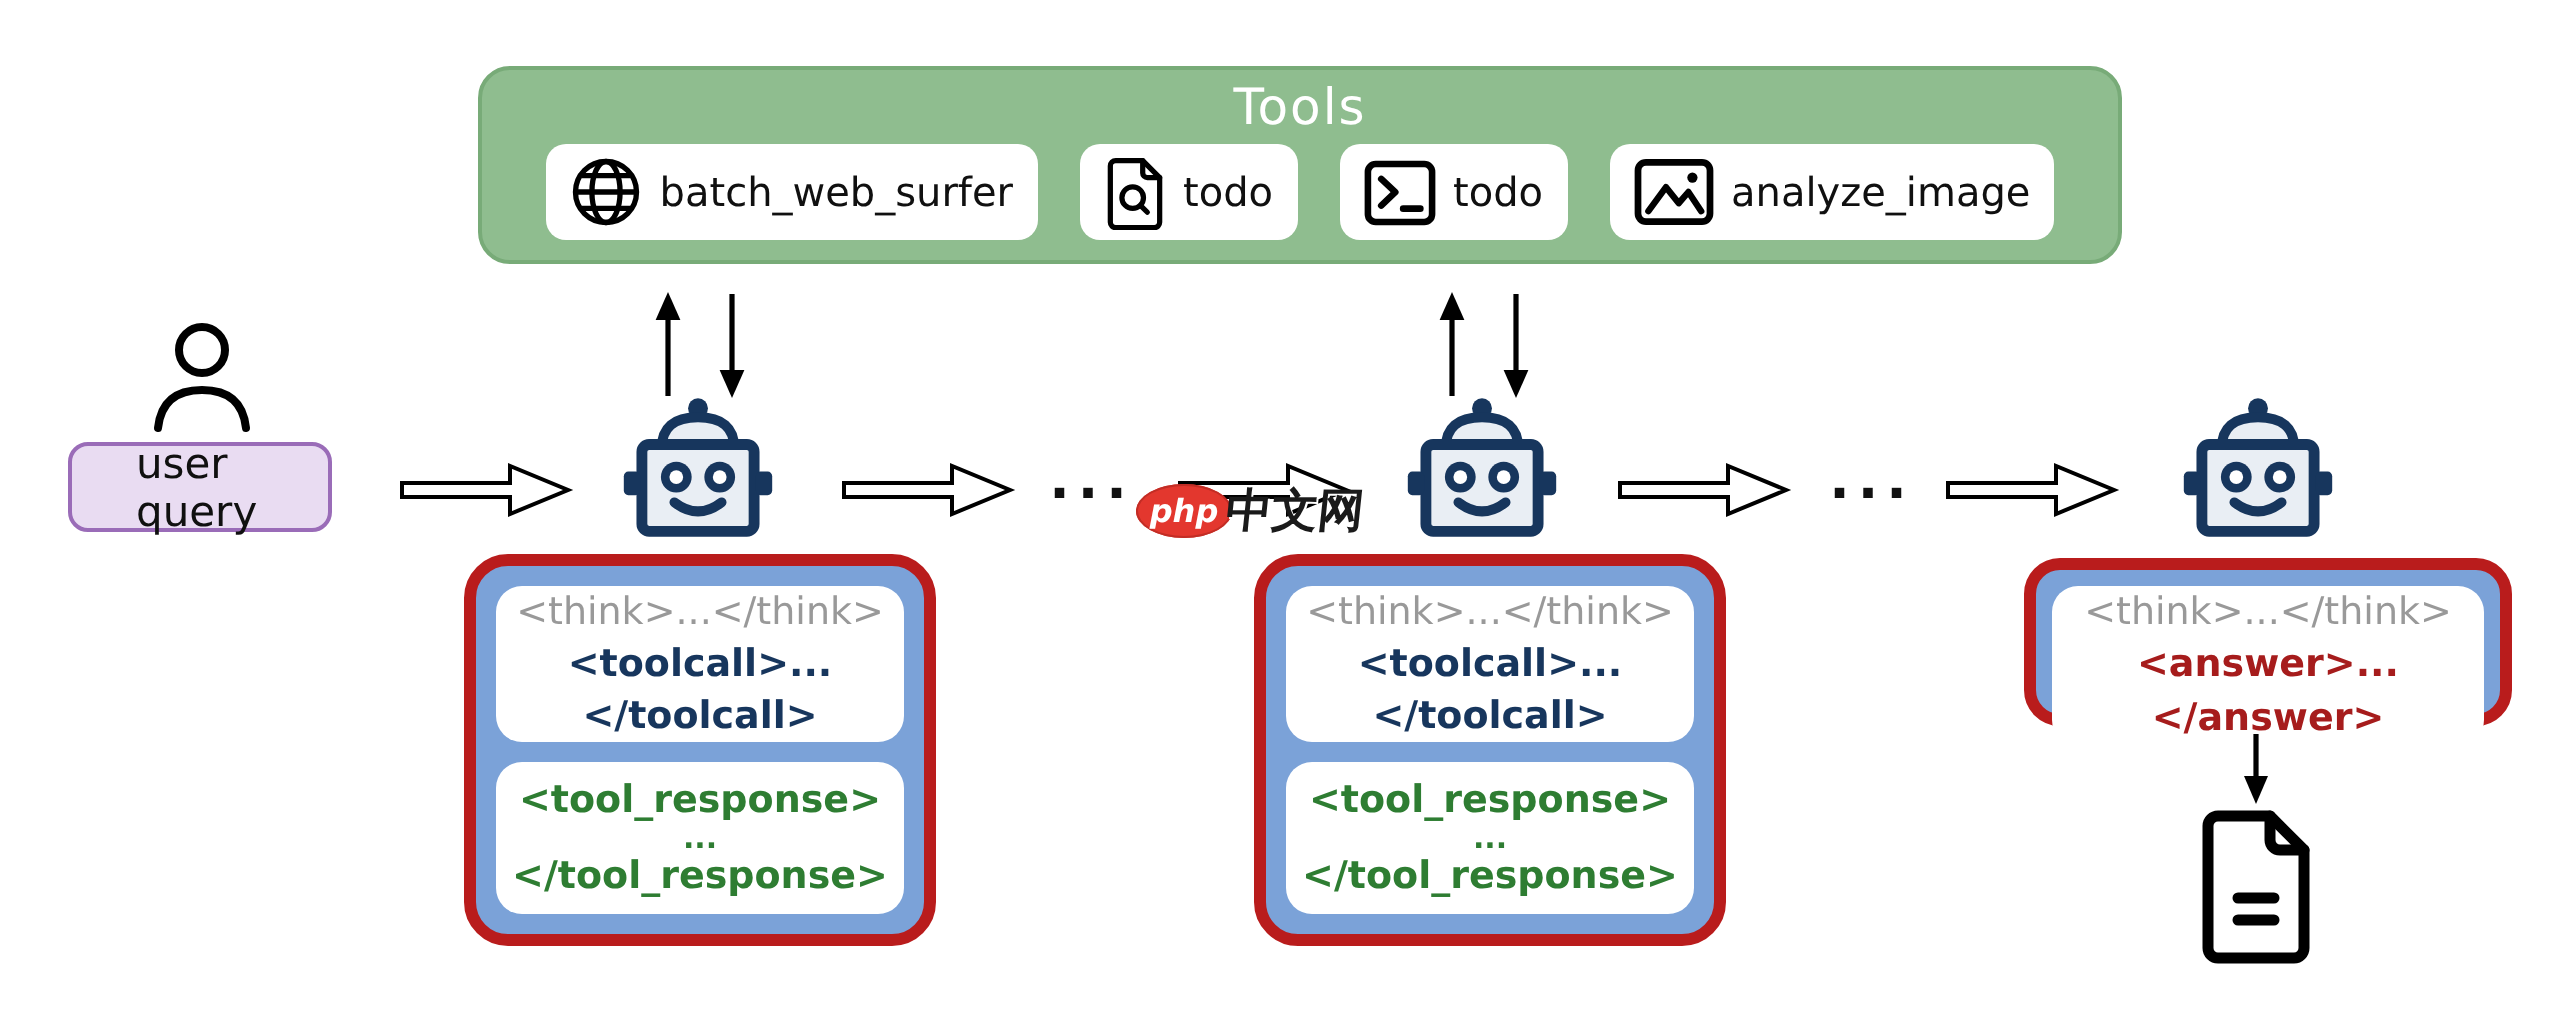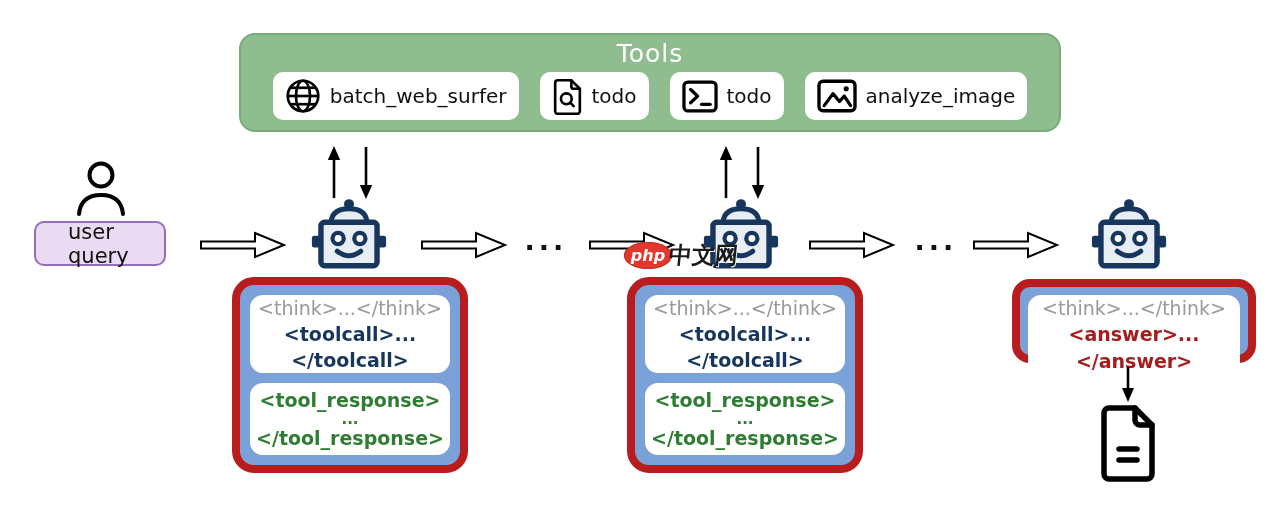--- a/index.html
+++ b/index.html
@@ -29,35 +29,35 @@
     background:#e9dcf2;border:2px solid #9a6cb8;border-radius:10px;
     display:flex;align-items:center;justify-content:center;font-size:21px;color:#101010;padding-left:32px;
   }
 
   
   .harrow{width:88px;height:30px;}
   .dots{font-size:27px;font-weight:bold;letter-spacing:4px;line-height:30px;width:44px;text-align:center;color:#111;}
 
   
   .agent-box{
-    box-sizing:border-box;background:#7ba2d8;border:8px solid #b91c1c;border-radius:22px;
+    box-sizing:border-box;background:#7ba2d8;border:6px solid #b91c1c;border-radius:22px;
     padding:10px;display:flex;flex-direction:column;gap:10px;
   }
   .inner-box{
     background:#ffffff;border-radius:13px;flex:1;display:flex;flex-direction:column;
     align-items:center;justify-content:center;text-align:center;
   }
   .line-think{color:#999999;font-size:19px;line-height:26px;}
   .line-toolcall{color:#17365d;font-weight:bold;font-size:19px;line-height:26px;}
   .line-resp{color:#2e7d32;font-weight:bold;font-size:19px;line-height:25px;}
   .line-resp-dots{color:#2e7d32;font-weight:bold;font-size:15px;line-height:13px;}
   .line-answer{color:#a61c1c;font-weight:bold;font-size:19px;line-height:27px;}
 
   
-  .watermark{left:624px;top:240px;display:flex;align-items:center;z-index:5;}
+  .watermark{left:568px;top:240px;display:flex;align-items:center;z-index:5;}
   .wm-badge{
     background:#e3372e;color:#ffffff;font-style:italic;font-weight:bold;font-size:16px;
     width:48px;height:27px;border-radius:50%;display:flex;align-items:center;justify-content:center;
     box-shadow:0 0 0 1px #c22d25 inset;
   }
   .wm-text{
     font-size:23px;font-weight:bold;color:#1a1a1a;margin-left:-3px;
     transform:skewX(-6deg);text-shadow:1px 1px 0 #ffffff;
   }
 </style>

